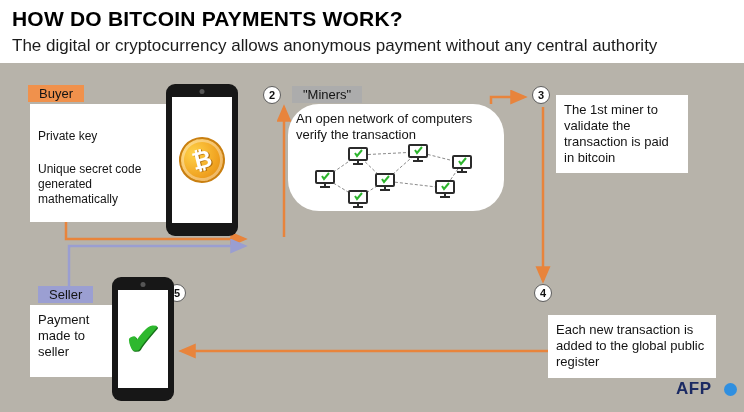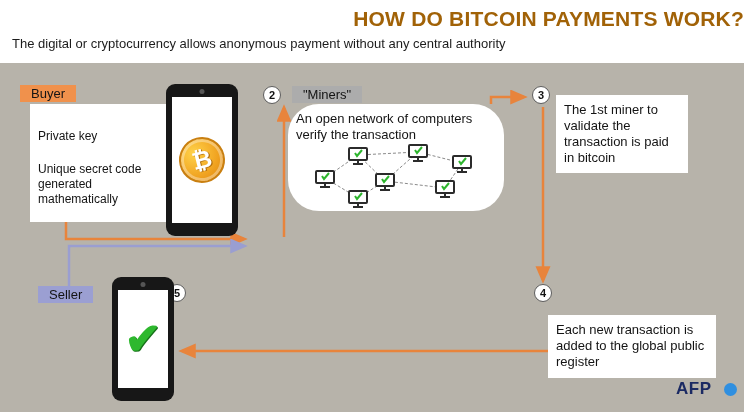--- a/index.html
+++ b/index.html
@@ -2,28 +2,28 @@
 <html><head>
 <meta charset="utf-8">
 <style>
   html,body { margin:0; padding:0; }
   .canvas {
     position:relative; width:744px; height:412px;
     background:#b7b3aa; overflow:hidden;
     font-family:"Liberation Sans", sans-serif;
   }
   .header { position:absolute; top:0; left:0; width:744px; height:63px; background:#ffffff; }
-  .header h1 { margin:0; padding:7px 0 0 12px; font-size:21px; font-weight:bold; color:#a16207; letter-spacing:.2px;text-align:right; }
-  .header p  { margin:0; padding:5px 0 0 12px; font-size:13px; color:#1c1c1c; }
+  .header h1 { margin:0; padding:7px 0 0 12px; font-size:21px; font-weight:bold; color:#000000; letter-spacing:.2px; }
+  .header p  { margin:0; padding:5px 0 0 12px; font-size:17px; color:#1c1c1c; }
 
   .wbox { position:absolute; background:#ffffff; color:#141414; font-size:13px; line-height:1.24; padding:7px 8px; box-sizing:border-box; }
   .wbox p { margin:0; }
 
   .badge { position:absolute; font-size:13px; color:#141414; padding:1px 11px; }
-  .badge-buyer  { left:20px;  top:85px;  background:#f0914c; }
+  .badge-buyer  { left:28px;  top:85px;  background:#f0914c; }
   .badge-miners { left:292px; top:86px;  background:#acacac; }
   .badge-seller { left:38px;  top:286px; background:#9b9fd2; }
 
   .stepnum {
     position:absolute; width:18px; height:18px; border-radius:50%;
     background:#fff; border:1px solid #5d5d5d; box-sizing:border-box;
     font-size:11px; font-weight:bold; color:#111;
     display:flex; align-items:center; justify-content:center;
   }
   #step2 { left:263px; top:86px; }
@@ -146,20 +146,23 @@
     <p>The 1st miner to validate the transaction is paid in bitcoin</p>
   </div>
 
 
   <div class="stepnum" id="step4">4</div>
   <div class="wbox" id="box4">
     <p>Each new transaction is added to the global public register</p>
   </div>
 
   <div class="badge badge-seller">Seller</div>
+  <div class="wbox" id="seller-box">
+    <p>Payment made to seller</p>
+  </div>
   <div class="stepnum" id="step5">5</div>
 
   <div class="phone" id="phone-seller">
     <div class="cam"></div>
     <div class="screen">
       <span class="bigcheck">✔</span>
     </div>
   </div>
 
   <div class="afp">

